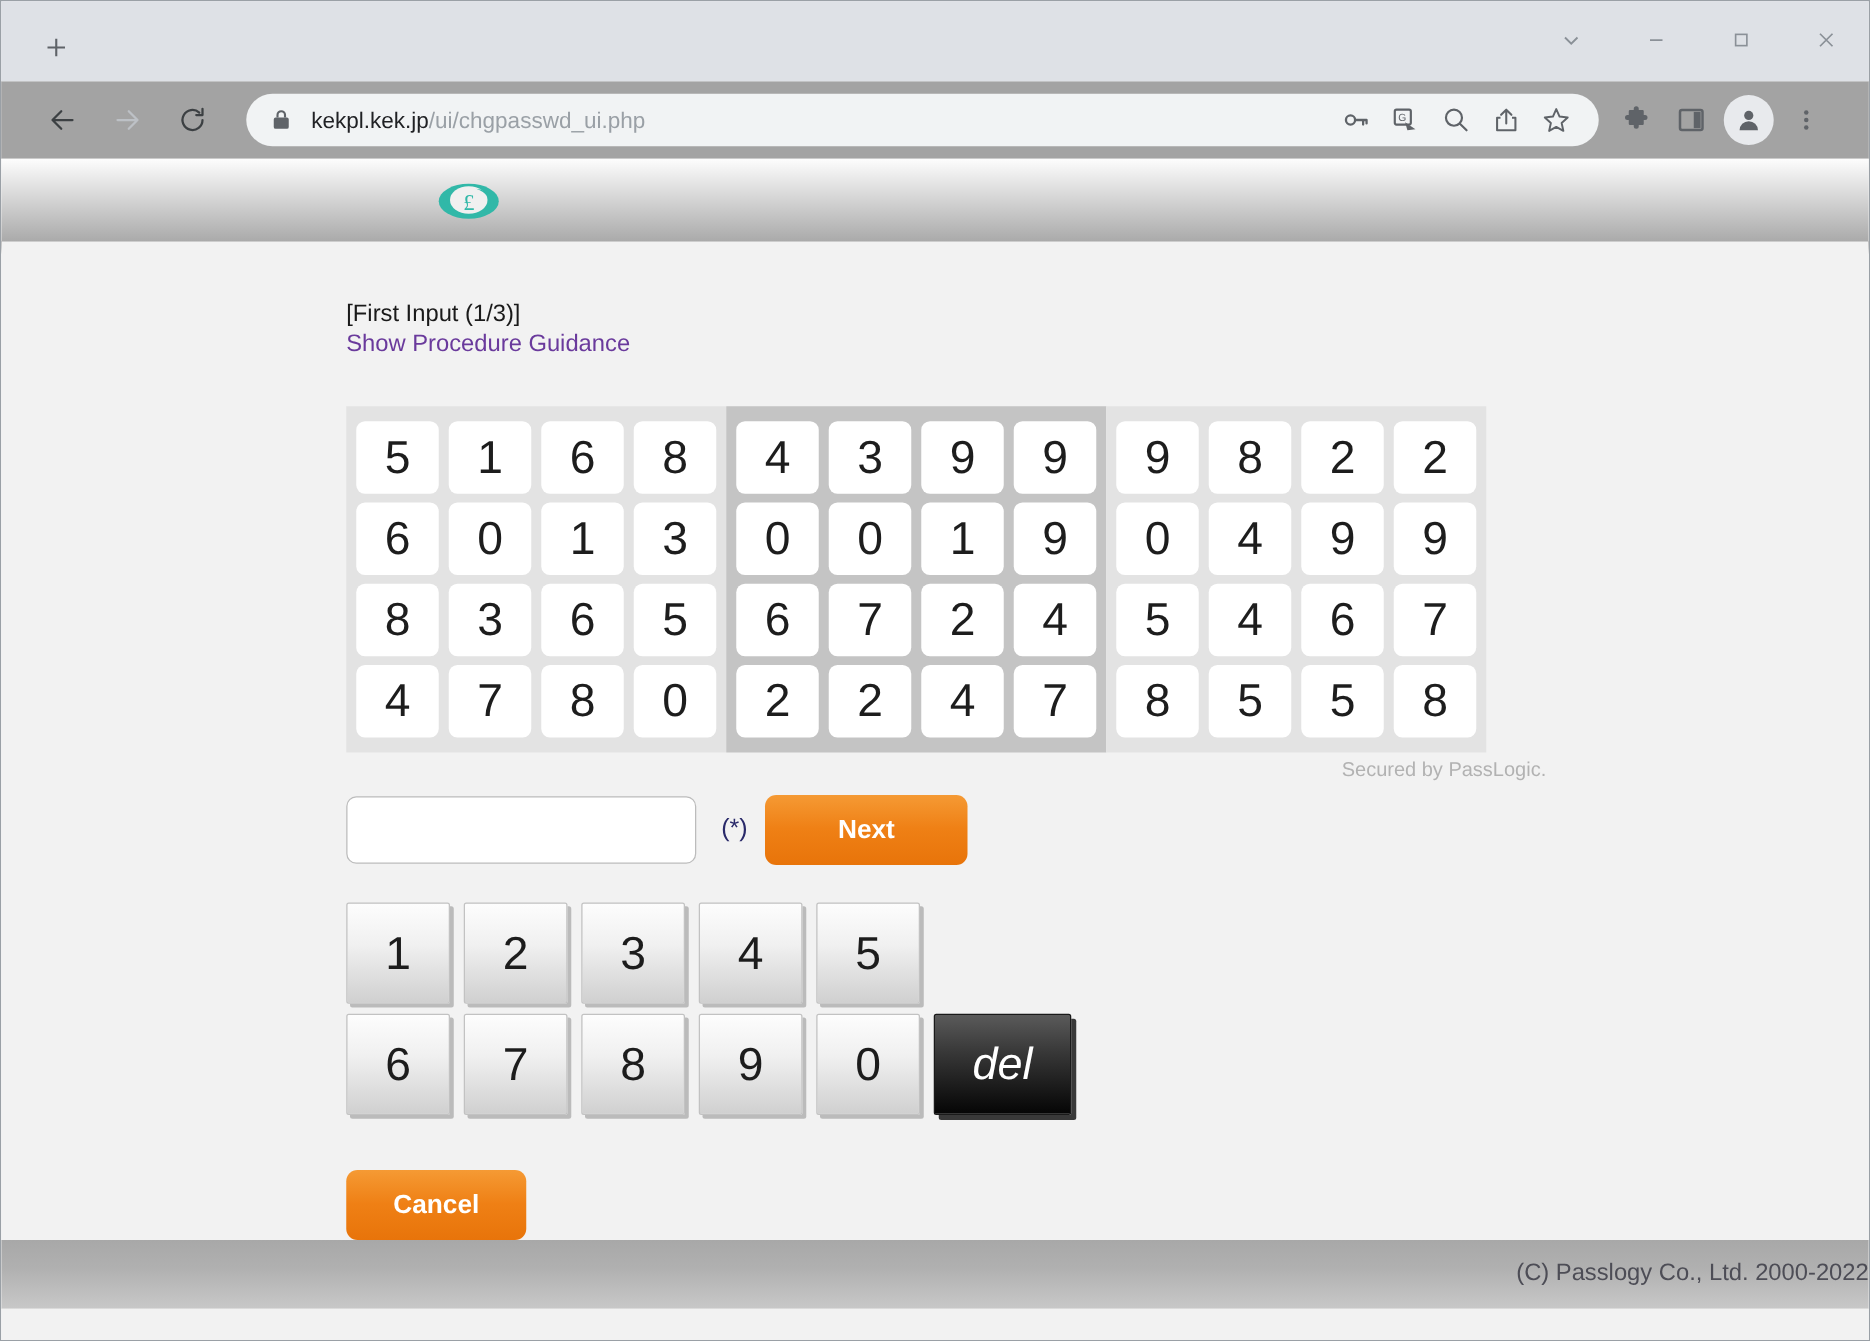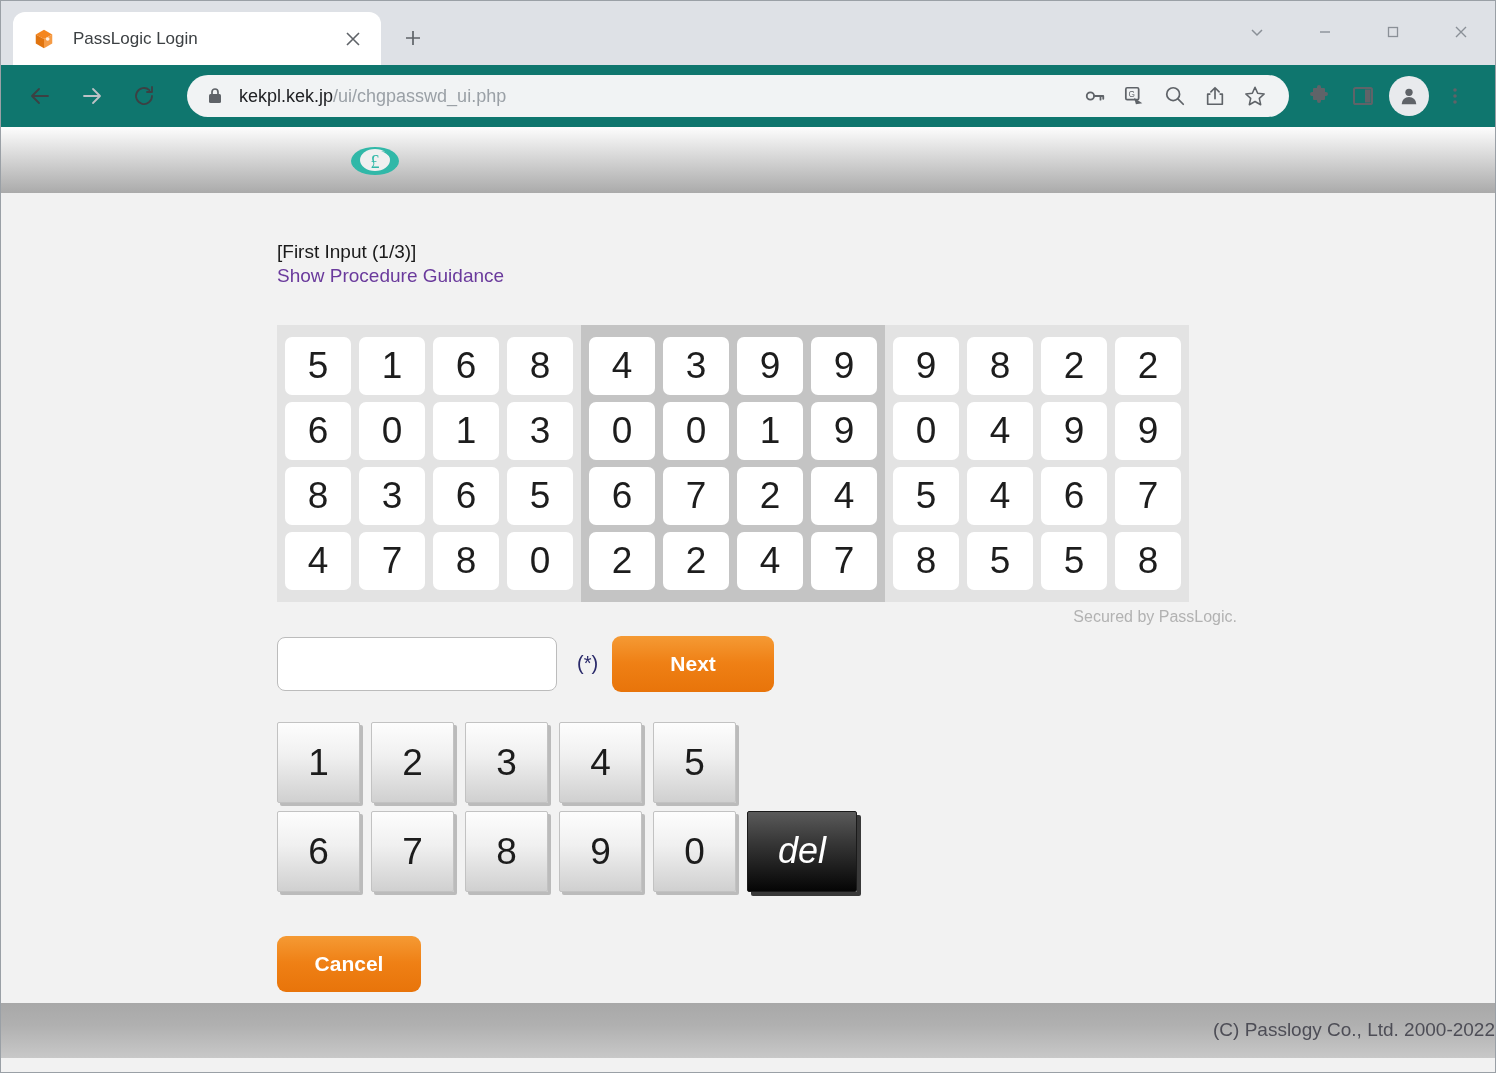--- a/index.html
+++ b/index.html
@@ -74,23 +74,23 @@
     display: flex; align-items: center;
   }
   .wc-btn {
     width: 68px; height: 62px;
     display: flex; align-items: center; justify-content: center;
     color: #5f6368;
   }
 
   .toolbar {
     height: 62px;
-    background: #0f766e;
+    background: #a3a3a3;
     display: flex; align-items: center;
-    padding: 0 18px;
+    padding: 0 28px;
     flex: 0 0 auto;
   }
   .nav-btn {
     width: 42px; height: 42px;
     margin-right: 10px;
     display: flex; align-items: center; justify-content: center;
     color: #5f6368;
     flex: 0 0 auto;
   }
   .nav-btn.disabled { color: #bdc1c6; }
@@ -158,21 +158,21 @@
     background: linear-gradient(to bottom, #2e2e2e 0%, #6d6d6d 55%, #d9d9d9 100%);
   }
   .logo {
     position: absolute;
     left: 348px; top: 14px;
     width: 52px; height: 40px;
   }
 
   .page-body {
     flex: 1 1 auto;
-    padding: 48px 0 11px 0;
+    padding: 48px 0 0 0;
     position: relative;
     background: #f2f2f2;
   }
   .content {
     padding-left: 276px;
   }
 
   .hdr-line1 {
     font-size: 19px;
     color: #1a1a1a;
@@ -306,36 +306,20 @@
     position: relative;
     flex: 0 0 auto;
   }
 </style>
 </head>
 <body>
 
 <div class="browser-window">
 
   <div class="tabstrip">
-    <div class="tab">
-      <span class="tab-favicon">
-        <svg width="22" height="22" viewBox="0 0 24 24">
-          <polygon points="12,2 21,7 12,12 3,7" fill="#f5861f"></polygon>
-          <polygon points="3,7 12,12 12,22 3,17" fill="#e0740f"></polygon>
-          <polygon points="21,7 12,12 12,22 21,17" fill="#f59b45"></polygon>
-          <circle cx="16" cy="12" r="2" fill="#ffffff" opacity="0.85"></circle>
-        </svg>
-      </span>
-      <span class="tab-title">PassLogic Login</span>
-      <span class="tab-close">
-        <svg width="14" height="14" viewBox="0 0 14 14">
-          <path d="M1,1 L13,13 M13,1 L1,13" stroke="#5f6368" stroke-width="1.6" fill="none"></path>
-        </svg>
-      </span>
-    </div>
     <div class="newtab-btn">
       <svg width="20" height="20" viewBox="0 0 20 20">
         <path d="M10,3 L10,17 M3,10 L17,10" stroke="#5f6368" stroke-width="1.7" fill="none"></path>
       </svg>
     </div>
 
     <div class="window-controls">
       <div class="wc-btn">
         <svg width="16" height="16" viewBox="0 0 16 16">
           <path d="M3,6 L8,11 L13,6" stroke="#8a9097" stroke-width="1.5" fill="none"></path>

